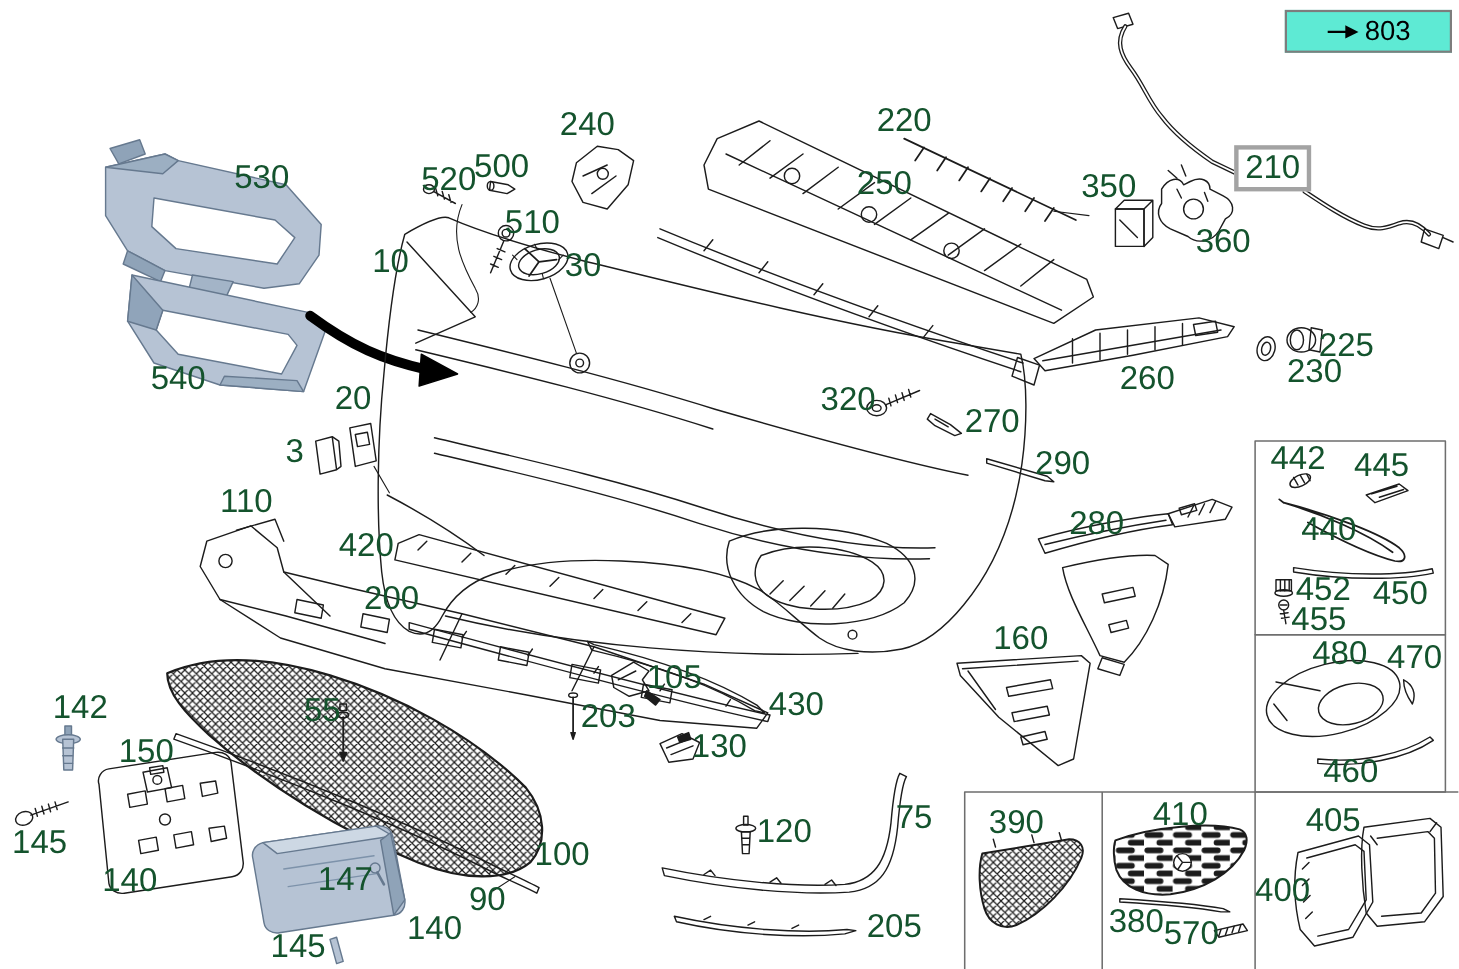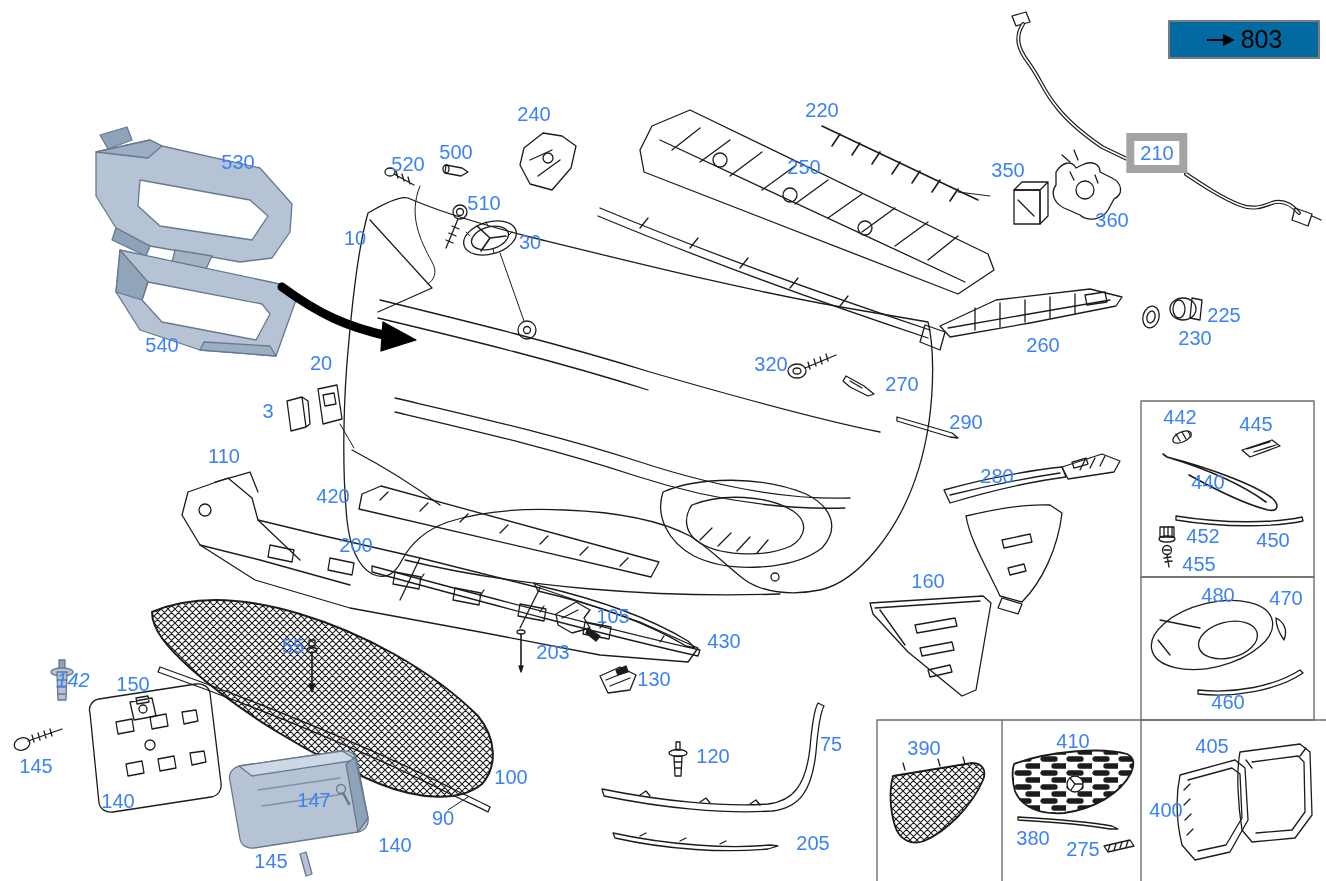--- a/index.html
+++ b/index.html
@@ -1,24 +1,24 @@
 <!DOCTYPE html>
 <html><head>
 <meta charset="utf-8">
 <style>
   html,body{margin:0;padding:0;background:#fff;}
   .stage{position:relative;width:1326px;height:881px;background:#ffffff;overflow:hidden;
          font-family:"Liberation Sans",sans-serif;color:#000;}
   .art{position:absolute;left:0;top:0;width:1326px;height:881px;}
   .labels{position:absolute;left:0;top:0;width:1326px;height:881px;pointer-events:none;}
-  .part-label{position:absolute;transform:translate(-50%,-50%);font-size:20px;line-height:1;
-              color:#3b82f6;white-space:nowrap;background:transparent;}
-  .part-label.highlighted{border:8px solid #a3a3a3;padding:2px 6px;background:#fff;}
-  .ref-box{position:absolute;left:1168px;top:20px;width:148px;height:35px;border:2px solid #7d7d7d;
-           background:#0369a1;display:flex;align-items:center;justify-content:center;gap:5px;}
+  .part-label{position:absolute;transform:translate(-50%,-50%);font-size:30px;line-height:1;
+              color:#14532d;white-space:nowrap;background:transparent;}
+  .part-label.highlighted{border:4px solid #a3a3a3;padding:2px 6px;background:#fff;}
+  .ref-box{position:absolute;left:1168px;top:9px;width:148px;height:35px;border:2px solid #7d7d7d;
+           background:#5eead4;display:flex;align-items:center;justify-content:center;gap:5px;}
   .ref-box span{font-size:25px;line-height:1;}
 </style>
 </head>
 <body>
 
 <div class="stage">
 
 <svg class="art" viewBox="0 0 1326 881" fill="none" stroke="#1c1c1c" stroke-width="1.3" stroke-linecap="round" stroke-linejoin="round">
   <defs>
     <pattern id="mesh" width="7" height="7" patternUnits="userSpaceOnUse">
@@ -408,36 +408,36 @@
       <span class="part-label" style="left: 997px; top: 476px;">280</span>
       <span class="part-label" style="left: 928px; top: 581px;">160</span>
       <span class="part-label" style="left: 224px; top: 456px;">110</span>
       <span class="part-label" style="left: 333px; top: 496px;">420</span>
       <span class="part-label" style="left: 356px; top: 545px;">200</span>
       <span class="part-label" style="left: 613px; top: 616px;">105</span>
       <span class="part-label" style="left: 724px; top: 641px;">430</span>
       <span class="part-label" style="left: 553px; top: 652px;">203</span>
       <span class="part-label" style="left: 654px; top: 679px;">130</span>
       <span class="part-label" style="left: 293px; top: 646px;">55</span>
-      <span class="part-label" style="left: 73px; top: 680px; font-style: italic;">142</span>
+      <span class="part-label" style="left: 73px; top: 644px;">142</span>
       <span class="part-label" style="left: 133px; top: 684px;">150</span>
       <span class="part-label" style="left: 36px; top: 766px;">145</span>
       <span class="part-label" style="left: 118px; top: 801px;">140</span>
       <span class="part-label" style="left: 314px; top: 784px; margin-top: 16px;">147</span>
       <span class="part-label" style="left: 271px; top: 861px;">145</span>
       <span class="part-label" style="left: 395px; top: 845px;">140</span>
       <span class="part-label" style="left: 511px; top: 777px;">100</span>
       <span class="part-label" style="left: 443px; top: 818px;">90</span>
       <span class="part-label" style="left: 713px; top: 756px;">120</span>
       <span class="part-label" style="left: 831px; top: 744px;">75</span>
       <span class="part-label" style="left: 813px; top: 843px;">205</span>
       <span class="part-label" style="left: 924px; top: 748px;">390</span>
       <span class="part-label" style="left: 1073px; top: 741px;">410</span>
       <span class="part-label" style="left: 1033px; top: 838px;">380</span>
-      <span class="part-label" style="left: 1083px; top: 849px;">275</span>
+      <span class="part-label" style="left: 1083px; top: 849px;">570</span>
       <span class="part-label" style="left: 1212px; top: 746px;">405</span>
       <span class="part-label" style="left: 1166px; top: 810px;">400</span>
       <span class="part-label" style="left: 1180px; top: 417px;">442</span>
       <span class="part-label" style="left: 1256px; top: 424px;">445</span>
       <span class="part-label" style="left: 1208px; top: 482px;">440</span>
       <span class="part-label" style="left: 1203px; top: 536px;">452</span>
       <span class="part-label" style="left: 1199px; top: 564px;">455</span>
       <span class="part-label" style="left: 1273px; top: 540px;">450</span>
       <span class="part-label" style="left: 1218px; top: 595px;">480</span>
       <span class="part-label" style="left: 1286px; top: 598px;">470</span>

